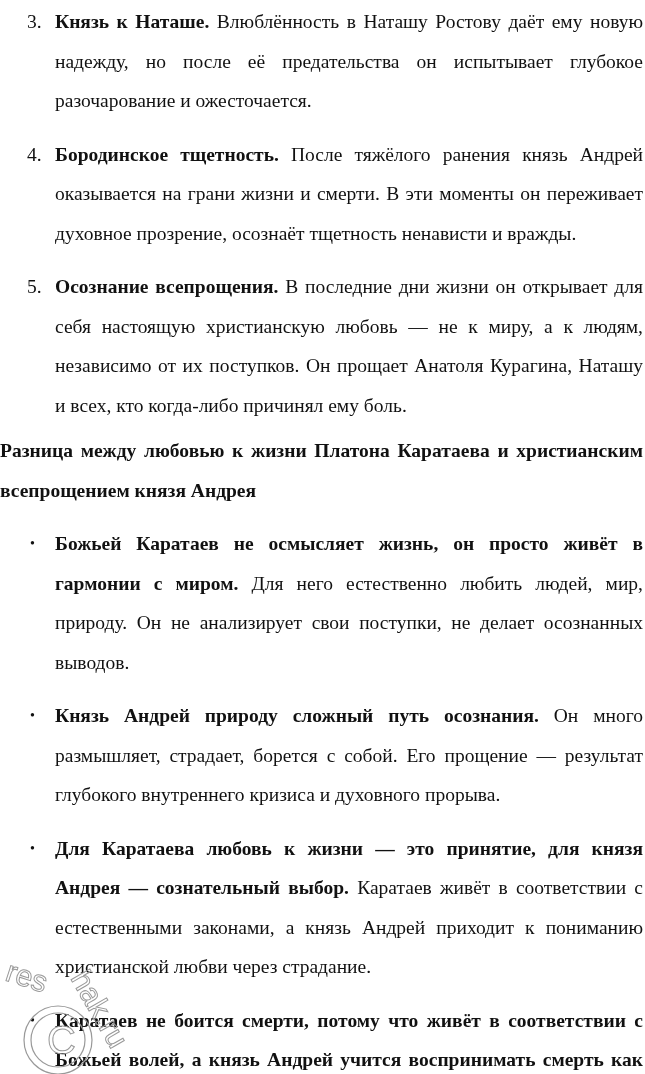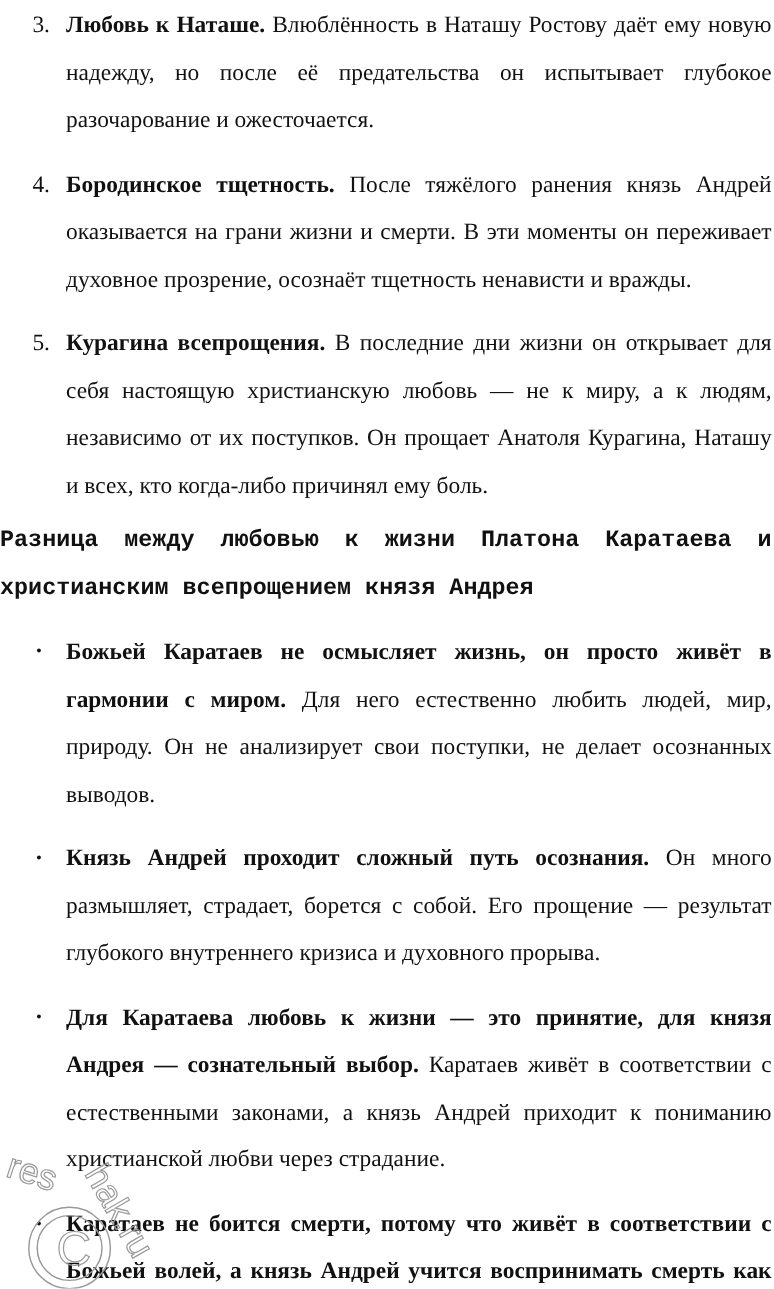--- a/index.html
+++ b/index.html
@@ -21,57 +21,56 @@
     position: absolute; left: 27px; top: 0;
   }
   .bullet-item .marker { left: 30px; font-size: 14px; }
   b { font-weight: bold; }
   .heading {
     font-weight: bold;
     line-height: 39.5px;
     text-align: justify;
     text-align-last: left;
     padding-right: 2px;
-    font-family: Liberation Mono, monospace;
   }
   .watermark {
     position: absolute; left: 0; top: 938px; width: 200px; height: 136px;
     pointer-events: none;
   }
 </style>
 </head>
 <body>
 
 <div class="doc">
 
   <div style="padding-top:2px;">
     <div class="num-item">
       <span class="marker">3.</span>
-      <b>Любовь к Наташе.</b><span> Влюблённость в Наташу Ростову даёт ему новую надежду, но после её предательства он испытывает глубокое разочарование и ожесточается.</span>
+      <b>Князь к Наташе.</b><span> Влюблённость в Наташу Ростову даёт ему новую надежду, но после её предательства он испытывает глубокое разочарование и ожесточается.</span>
     </div>
     <div class="num-item" style="margin-top:14px;">
       <span class="marker">4.</span>
       <b>Бородинское тщетность.</b><span> После тяжёлого ранения князь Андрей оказывается на грани жизни и смерти. В эти моменты он переживает духовное прозрение, осознаёт тщетность ненависти и вражды.</span>
     </div>
     <div class="num-item" style="margin-top:14px;">
       <span class="marker">5.</span>
-      <b>Курагина всепрощения.</b><span> В последние дни жизни он открывает для себя настоящую христианскую любовь — не к миру, а к людям, независимо от их поступков. Он прощает Анатоля Курагина, Наташу и всех, кто когда-либо причинял ему боль.</span>
+      <b>Осознание всепрощения.</b><span> В последние дни жизни он открывает для себя настоящую христианскую любовь — не к миру, а к людям, независимо от их поступков. Он прощает Анатоля Курагина, Наташу и всех, кто когда-либо причинял ему боль.</span>
     </div>
   </div>
 
   <div class="heading" style="margin-top:6px;">Разница между любовью к жизни Платона Каратаева и христианским всепрощением князя Андрея</div>
 
   <div style="margin-top:14px;">
     <div class="bullet-item">
       <span class="marker">•</span>
       <b>Божьей Каратаев не осмысляет жизнь, он просто живёт в гармонии с миром.</b><span> Для него естественно любить людей, мир, природу. Он не анализирует свои поступки, не делает осознанных выводов.</span>
     </div>
     <div class="bullet-item" style="margin-top:14px;">
       <span class="marker">•</span>
-      <b>Князь Андрей проходит сложный путь осознания.</b><span> Он много размышляет, страдает, борется с собой. Его прощение — результат глубокого внутреннего кризиса и духовного прорыва.</span>
+      <b>Князь Андрей природу сложный путь осознания.</b><span> Он много размышляет, страдает, борется с собой. Его прощение — результат глубокого внутреннего кризиса и духовного прорыва.</span>
     </div>
     <div class="bullet-item" style="margin-top:14px;">
       <span class="marker">•</span>
       <b>Для Каратаева любовь к жизни — это принятие, для князя Андрея — сознательный выбор.</b><span> Каратаев живёт в соответствии с естественными законами, а князь Андрей приходит к пониманию христианской любви через страдание.</span>
     </div>
     <div class="bullet-item" style="margin-top:14px;">
       <span class="marker">•</span>
       <b>Каратаев не боится смерти, потому что живёт в соответствии с Божьей волей, а князь Андрей учится воспринимать смерть как избавление.</b>
     </div>
   </div>

